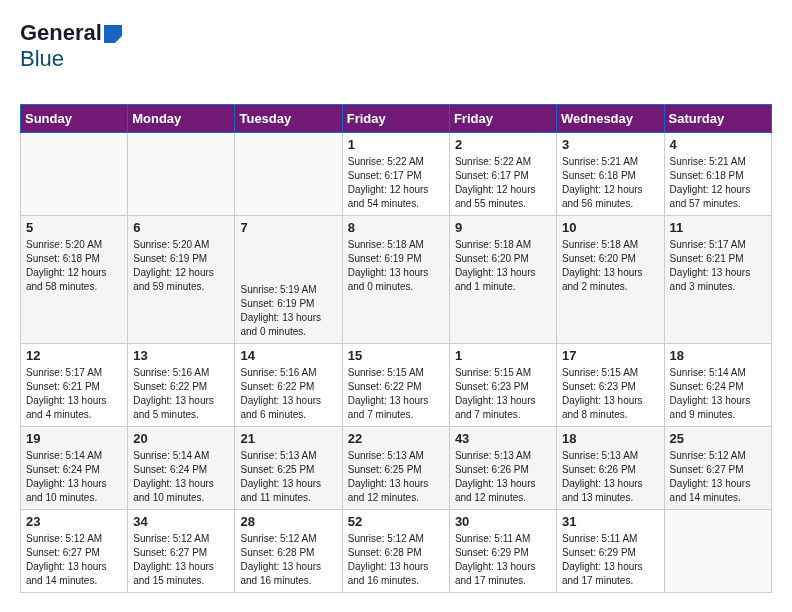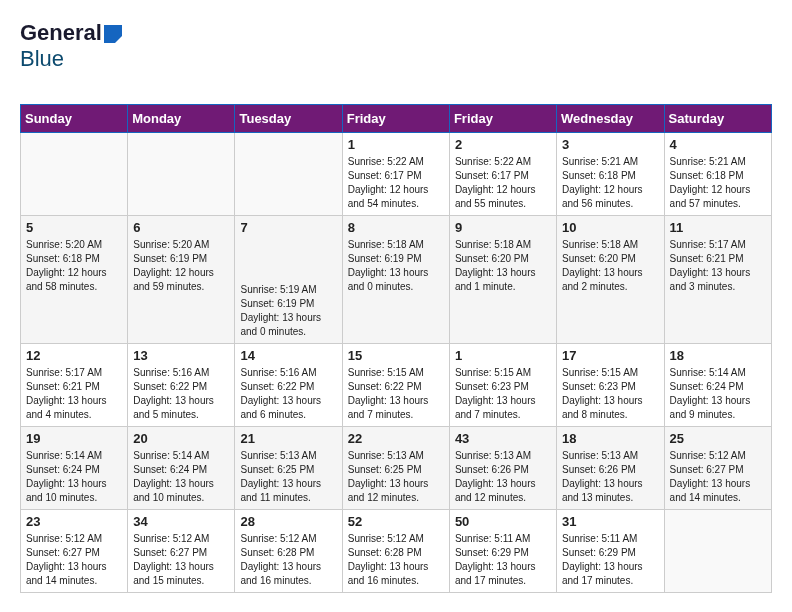--- a/index.html
+++ b/index.html
@@ -332,21 +332,21 @@
 and 16 minutes.</div>
         </td>
         <td>
           <div class="day-number">52</div>
           <div class="day-info" style="white-space: pre-line;">Sunrise: 5:12 AM
 Sunset: 6:28 PM
 Daylight: 13 hours
 and 16 minutes.</div>
         </td>
         <td>
-          <div class="day-number">50</div>
+          <div class="day-number">30</div>
           <div class="day-info" style="white-space: pre-line;">Sunrise: 5:11 AM
 Sunset: 6:29 PM
 Daylight: 13 hours
 and 17 minutes.</div>
         </td>
         <td>
           <div class="day-number">31</div>
           <div class="day-info" style="white-space: pre-line;">Sunrise: 5:11 AM
 Sunset: 6:29 PM
 Daylight: 13 hours

